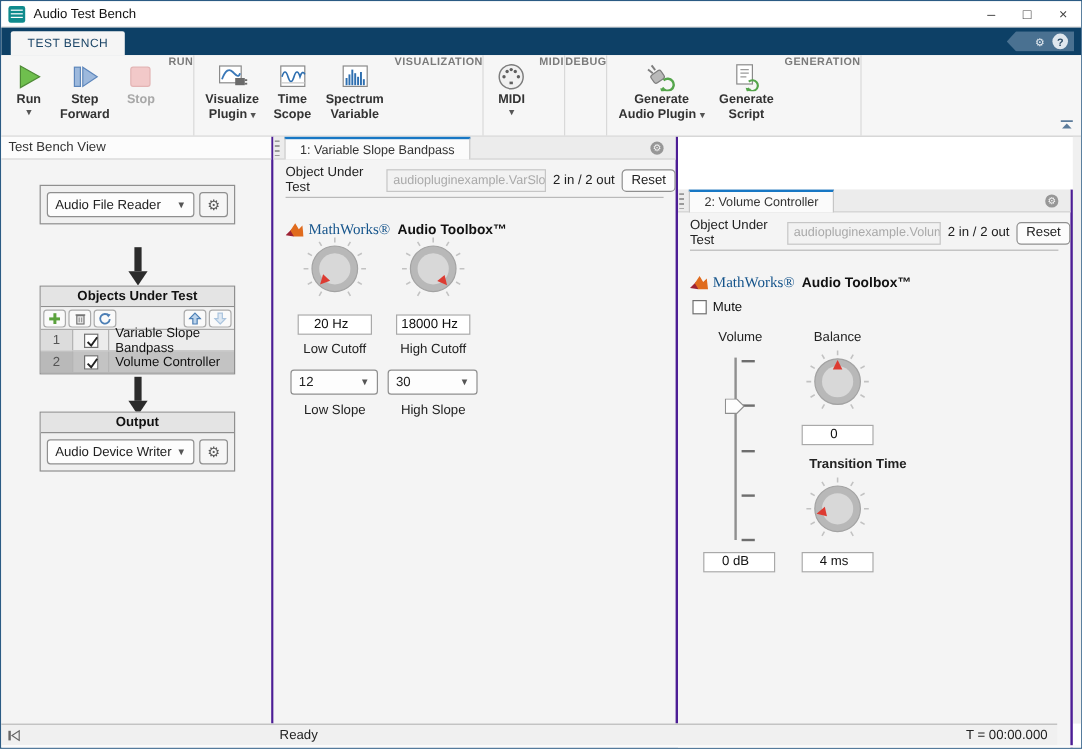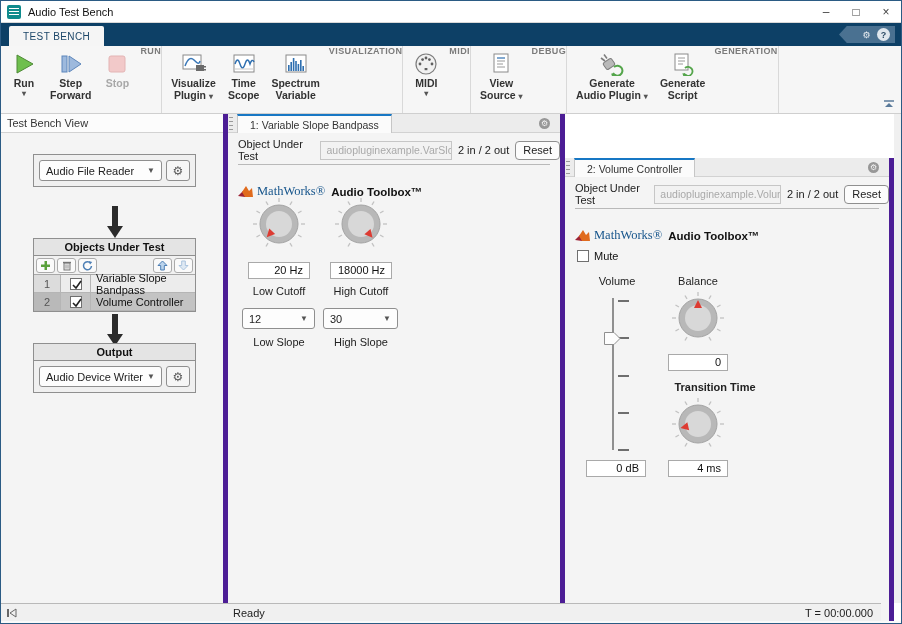--- a/index.html
+++ b/index.html
@@ -39,21 +39,21 @@
   .tb-label { height:14px; text-align:center; font-size:9px; color:#7b7b7b; letter-spacing:.4px; }
   .tb-btn { display:flex; flex-direction:column; align-items:center; padding:1px 5px; min-width:38px; }
   .tb-btn .ico { height:26px; display:flex; align-items:center; justify-content:center; }
   .tb-btn .l1, .tb-btn .l2 { font-size:10.5px; color:#333; line-height:12px; white-space:nowrap; text-align:center;}
   .tb-btn.disabled .l1 { color:#a8a8a8; }
   .drop::after { content:"▾"; font-size:8px; color:#555; margin-left:3px; }
   .drop-below::after { content:"▾"; font-size:8px; color:#555; display:block; text-align:center; line-height:10px;}
   .collapse-ribbon { position:absolute; right:6px; bottom:4px; }
   
   .main { position:absolute; left:0; top:113px; width:900px; height:489px; display:flex; }
-  .panel { position:relative; height:100%; background:#f4f4f4; border-right:5px solid #4c1d95; }
+  .panel { position:relative; height:100%; background:#f4f4f4; border-right:2px solid #4c1d95; }
   .panel-left  { width:227px; }
   .panel-mid   { width:337px; }
   .panel-right { width:329px;margin-top:44px; }
   .gutter { flex:1; background:#f0f0f0; }
   .grip { position:absolute; left:1px; top:3px; width:4px; height:13px;
           background-image:repeating-linear-gradient(#9a9a9a 0 1.5px, transparent 1.5px 4px); }
   
   .ptabs { position:absolute; left:0; top:0; width:100%; height:19px; background:#ececec;
            border-bottom:1px solid #d2d2d2; }
   .ptab { position:absolute; left:9px; top:0; height:19px; background:#fbfbfb;
@@ -98,21 +98,21 @@
   .obj-field { height:19px; background:#f2f2f2; border:1px solid #c6c6c6; color:#a9a9a9; font-size:10.5px;
                display:flex; align-items:center; padding:0 5px; overflow:hidden; white-space:nowrap; }
   .io-label { font-size:11px; color:#222; white-space:nowrap; }
   .reset-btn { height:19px; border:1px solid #8f8f8f; border-radius:4px; background:#fcfcfc;
                font-size:11px; color:#222; padding:0 7px; display:flex; align-items:center; }
   .sep { position:absolute; top:50px; left:10px; right:10px; height:1px; background:#b9b9b9; }
   .brand { position:absolute; top:70px; left:10px; display:flex; align-items:center; gap:4px; }
   .brand .mw { font-family:"Liberation Serif", serif; font-size:12.5px; color:#15548b; }
   .brand .prod { font-size:11.5px; font-weight:bold; color:#111; margin-left:2px; }
   .val-field { position:absolute; height:17px; background:#fff; border:1px solid #a9a9a9;
-               font-size:11px; color:#111; text-align:right; padding:1px 6px 0 0; }
+               font-size:11px; color:#111; text-align:center; padding:1px 6px 0 0; }
   .ctl-label { position:absolute; font-size:11px; color:#222; text-align:center; }
   .dropdown { position:absolute; height:21px; background:#fdfdfd; border:1px solid #8f8f8f; border-radius:3px;
               font-size:11px; color:#222; display:flex; align-items:center; padding:0 6px; }
   .dropdown .arr { margin-left:auto; font-size:8px; color:#555; }
   .knob { position:absolute; width:56px; height:56px; }
   
   .vslider { position:absolute; }
   .vslider .track { position:absolute; left:8px; top:0; width:2px; height:152px; background:#8f8f8f; }
   .vslider .tick { position:absolute; left:14px; width:11px; height:2px; background:#6e6e6e; }
   .vslider .handle { position:absolute; left:0; width:17px; height:13px; }
@@ -251,35 +251,20 @@
           </svg>
         </span>
         <span class="l1">MIDI</span>
         <span class="drop-below"></span>
       </div>
     </div>
     <div class="tb-label">MIDI</div>
   </div>
 
   <div class="tb-section">
-    <div class="tb-buttons">
-      <div class="tb-btn">
-        <span class="ico">
-          <svg width="20" height="24">
-            <rect x="3" y="2" width="14" height="18" fill="#fff" stroke="#8a8a8a"></rect>
-            <line x1="6" y1="6" x2="14" y2="6" stroke="#2e6fb0" stroke-width="1.2"></line>
-            <line x1="6" y1="9" x2="14" y2="9" stroke="#9a9a9a"></line>
-            <line x1="6" y1="12" x2="12" y2="12" stroke="#9a9a9a"></line>
-            <line x1="6" y1="15" x2="14" y2="15" stroke="#9a9a9a"></line>
-          </svg>
-        </span>
-        <span class="l1">View</span>
-        <span class="l2 drop">Source</span>
-      </div>
-    </div>
     <div class="tb-label">DEBUG</div>
   </div>
 
   <div class="tb-section">
     <div class="tb-buttons">
       <div class="tb-btn">
         <span class="ico">
           <svg width="28" height="24">
             <rect x="6" y="8" width="10" height="8" rx="2" fill="#b9b9b9" stroke="#7d7d7d" transform="rotate(-35 11 12)"></rect>
             <line x1="3" y1="6" x2="7" y2="9" stroke="#7d7d7d" stroke-width="1.6"></line>

